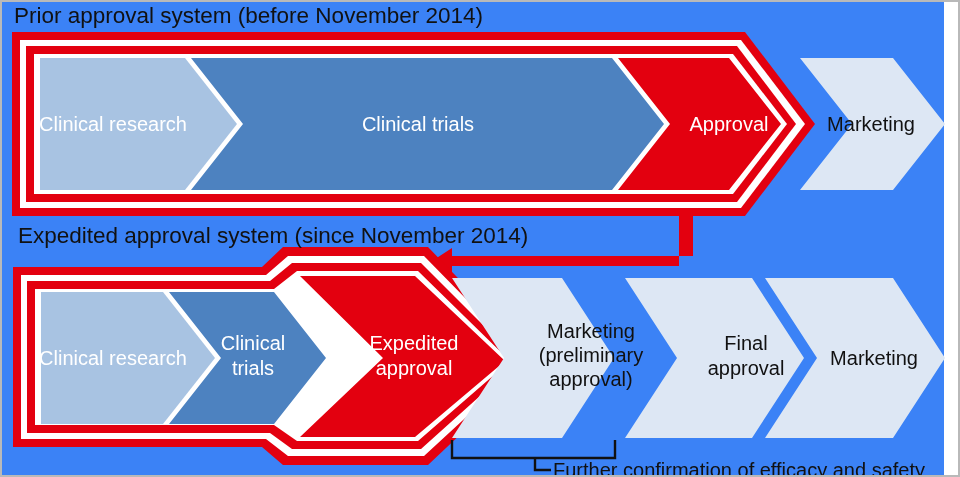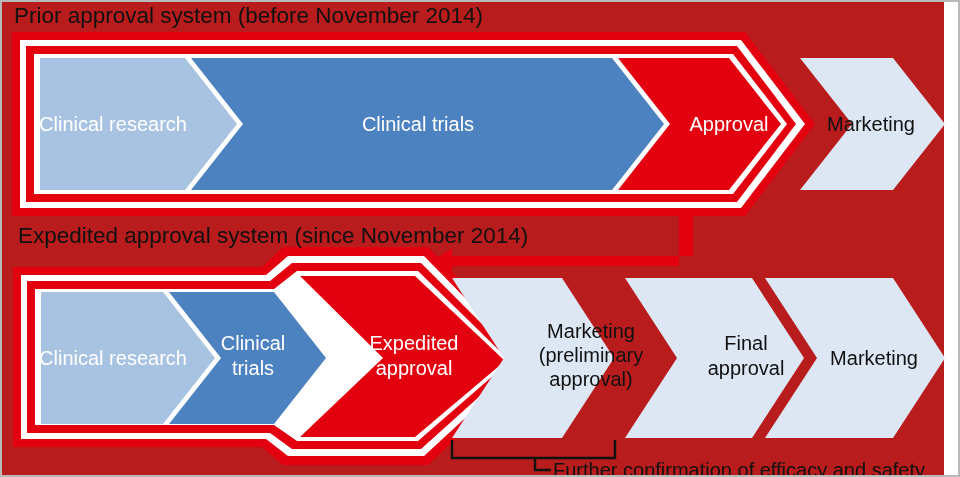--- a/index.html
+++ b/index.html
@@ -2,21 +2,21 @@
 <html><head>
 <meta charset="utf-8">
 <style>
   html, body { margin:0; padding:0; background:#fff; }
   body {
     width:960px; height:477px;
     font-family:"Liberation Sans", sans-serif;
     overflow:hidden;
     position:relative;
   }
-  #stage { position:relative; width:944px; height:477px; background:#b91c1c; }
+  #stage { position:relative; width:944px; height:477px; background:#3b82f6; }
   #frame {
     position:absolute; left:0; top:0; width:960px; height:477px;
     border:2px solid #b9b9b9; box-sizing:border-box;
     pointer-events:none;
   }
   svg.layer { position:absolute; left:0; top:0; width:960px; height:477px; }
   .title-txt {
     font-family:"Liberation Sans", sans-serif;
     font-size:22.5px; fill:#111111;
   }

